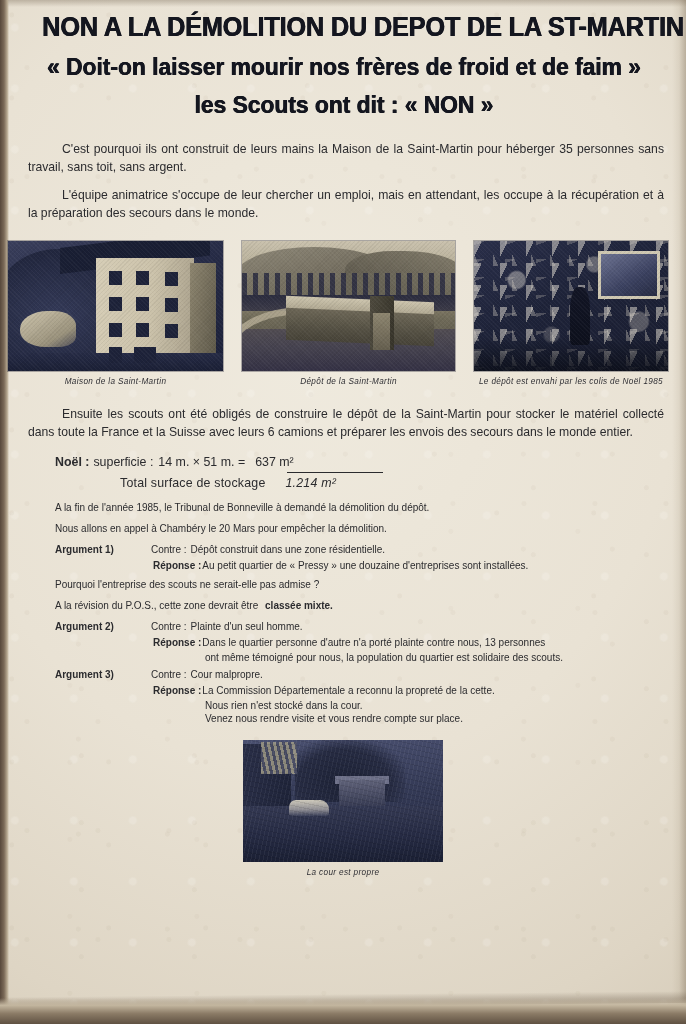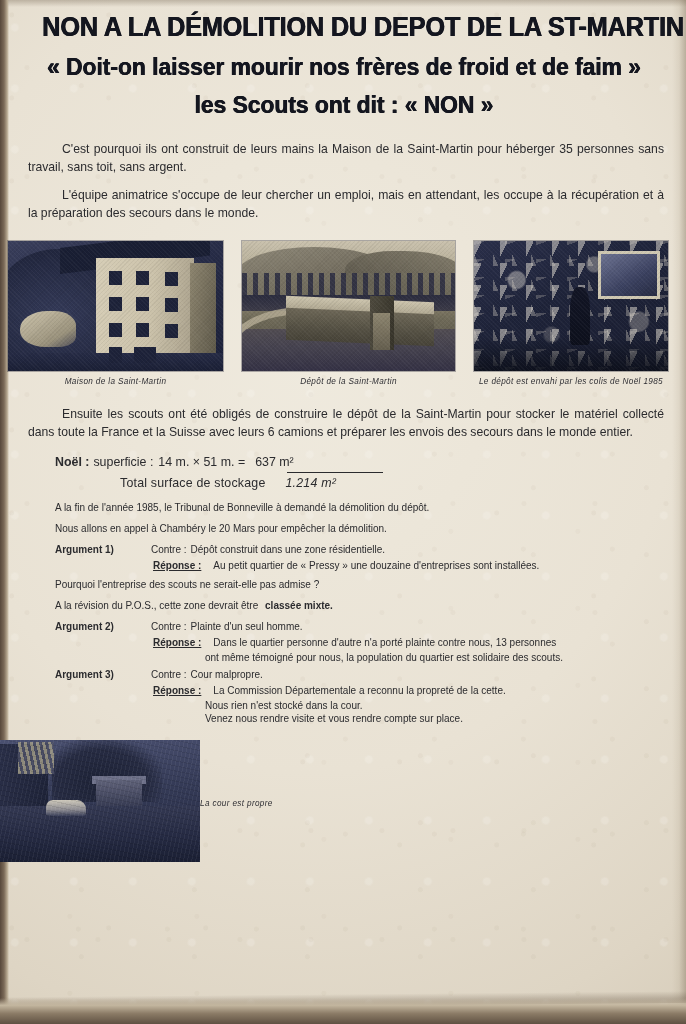--- a/index.html
+++ b/index.html
@@ -351,38 +351,38 @@
   }
   .resp {
     display: flex;
     align-items: baseline;
     padding-left: 98px;
     margin-bottom: 4px;
   }
   .resp-label {
     font-weight: bold;
     flex: 0 0 auto;
-    margin-right: 12px;
-    text-decoration: underline;
+    margin-right: 1px;
   }
   .resp-text {
     text-align: left;
   }
   .resp-extra {
     padding-left: 150px;
     margin-bottom: 2px;
   }
   .bold-inline { font-weight: bold; }
 
   
   .bottom-photo-wrap {
     margin-top: 16px;
     display: flex;
-    flex-direction: row;
+    flex-direction: column;
     align-items: center;
+    justify-content: space-between;
   }
   .ph4 { width: 200px; height: 122px; position: relative; overflow: hidden; background:#1a1f33; }
   .ph4-sky {
     position: absolute; inset: 0;
     background: linear-gradient(175deg, #3d4karma 0%, #2b3048 100%);
     background: linear-gradient(175deg, #4a5070 0%, #343a56 45%, #232840 100%);
   }
   .ph4-trees {
     position: absolute; left: 52px; top: 0px; width: 110px; height: 62px;
     background: radial-gradient(ellipse at 45% 70%, #1d2236 0%, #262b42 55%, rgba(40,46,70,0) 78%);

